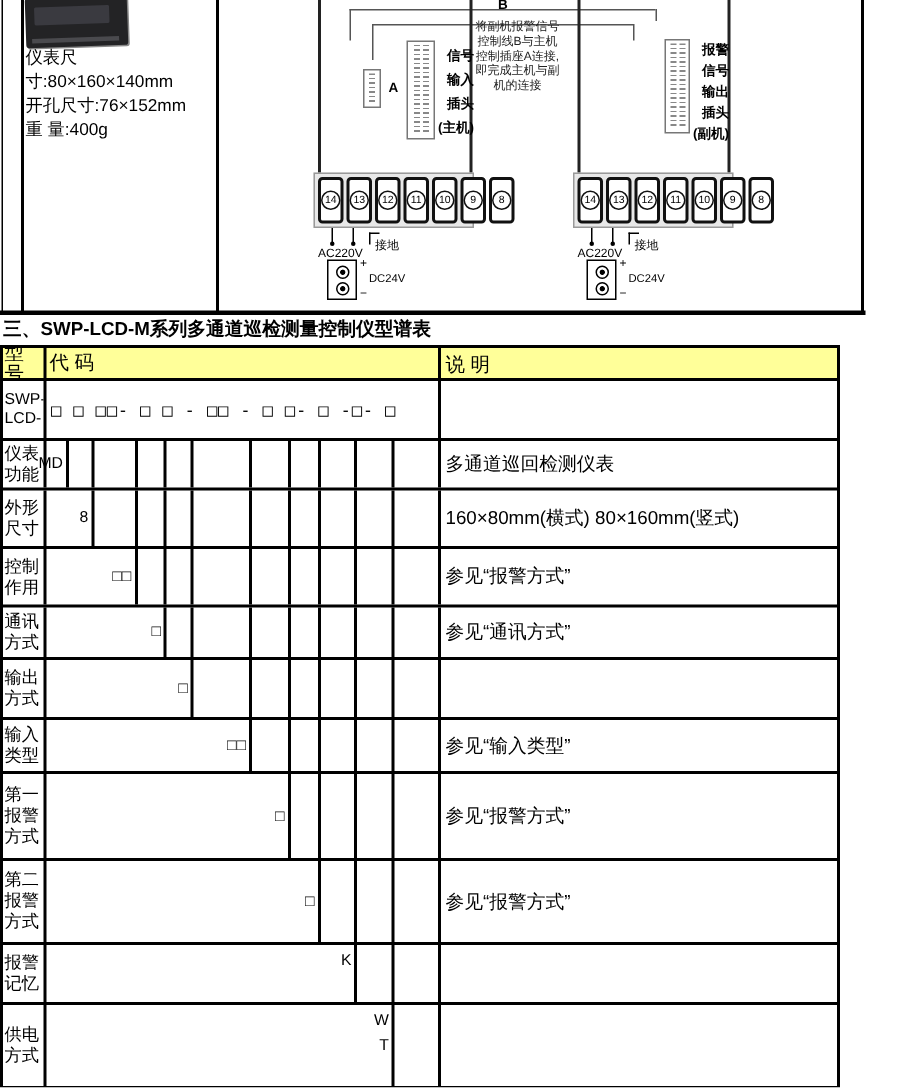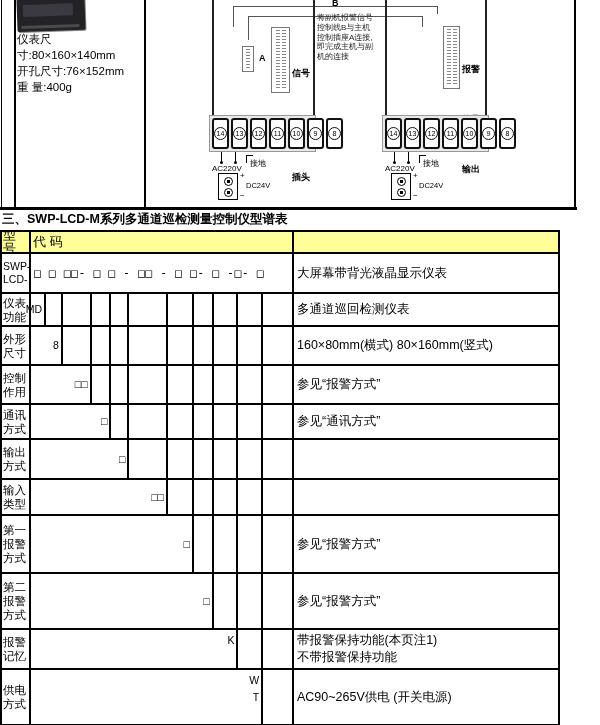--- a/index.html
+++ b/index.html
@@ -14,22 +14,22 @@
   .photo .screen{position:absolute;left:6px;top:6px;width:50px;height:12px;background:#3a3a40;border-radius:1px;}
   .photo .strip{position:absolute;left:4px;bottom:3px;width:58px;height:3px;background:#4a4a4e;}
   .spec-text{position:absolute;left:17px;top:31px;font-size:11.5px;line-height:16px;white-space:nowrap;}
   .unit-box{position:absolute;top:-4px;height:156px;box-sizing:border-box;
             border:2px solid #222;background:transparent;}
   .conn{position:absolute;box-sizing:border-box;border:1px solid #777;background:#fff;
         display:flex;justify-content:center;gap:2px;padding:2px 1px;}
   .dotcol{width:4px;background:repeating-linear-gradient(to bottom,#888 0 1px,rgba(0,0,0,0) 1px 3px);}
   .conn-a-label{position:absolute;font-size:9px;font-weight:bold;}
   .plug-label{position:absolute;font-size:9px;font-weight:bold;white-space:nowrap;}
-  .plug-label div{text-align:left;margin-top:36px;}
-  .note-block{position:absolute;font-size:8px;line-height:9.8px;color:#222;white-space:nowrap;}
+  .plug-label div{text-align:right;}
+  .note-block{position:absolute;font-size:8px;line-height:9.8px;color:#222;white-space:nowrap;text-align:center;}
   .wire{position:absolute;}
   .wire-label-b{position:absolute;font-size:9px;font-weight:bold;}
   .tstrip{position:absolute;top:115px;width:107px;height:37px;box-sizing:border-box;
           background:#e8e8e8;border:1px solid #999;display:flex;padding:1px;}
   .term{flex:1;margin:1px;border:2px solid #111;border-radius:3px;background:#fff;
         display:flex;align-items:center;justify-content:center;box-sizing:border-box;}
   .term .tc{width:11px;height:11px;border:1px solid #111;border-radius:50%;
             font-size:7px;line-height:11px;text-align:center;}
   .vstub{position:absolute;width:0;border-left:1px solid #000;}
   .stub-dot{position:absolute;width:3px;height:3px;background:#000;border-radius:50%;}
@@ -210,33 +210,31 @@
 
   <div class="section-title">三、SWP-LCD-M系列多通道巡检测量控制仪型谱表</div>
 
   <div class="type-table">
 
     <div class="trow hdr" style="height:22px;">
       <div class="c-label">型 号</div>
       <div class="c-code">
           <span style="align-self:center;">代 码</span>
         </div>
+      <div class="c-desc">说 明</div>
     </div>
 
     <div class="trow" style="height:40px;">
       <div class="c-label" style="font-size:10.5px;line-height:13px;">
         <div>SWP-</div>
         <div>LCD-</div>
       </div>
       <div class="c-code">
         <div class="codefull mono">□ □ □□- □ □ - □□ - □ □- □ -□- □</div>
       </div>
-      <div class="c-desc">
-        <div>大屏幕带背光液晶显示仪表</div>
-      </div>
     </div>
 
     <div class="trow" style="height:33px;">
       <div class="c-label">
         <div>仪表</div>
         <div>功能</div>
       </div>
       <div class="c-code">
         <div class="stair" style="width:15px;">
             <div class="codeline">MD</div>
@@ -351,20 +349,23 @@
       </div>
       <div class="c-code">
         <div class="stair" style="width:138px;">
             <div class="codeline">□□</div>
           </div>
         <div class="subcell" style="width:26px;"></div>
         <div class="subcell" style="width:20px;"></div>
         <div class="subcell" style="width:25px;"></div>
         <div class="subcell" style="width:25px;"></div>
         <div class="subcell" style="width:29px;"></div>
+      </div>
+      <div class="c-desc">
+        <div>参见“输入类型”</div>
       </div>
     </div>
 
     <div class="trow" style="height:58px;">
       <div class="c-label">
         <div>第一</div>
         <div>报警</div>
         <div>方式</div>
       </div>
       <div class="c-code">
@@ -405,39 +406,34 @@
         <div>报警</div>
         <div>记忆</div>
       </div>
       <div class="c-code">
         <div class="stair" style="width:209px;">
           <div class="codeline">K</div>
           <div class="codeline"></div>
         </div>
         <div class="subcell" style="width:25px;"></div>
         <div class="subcell" style="width:29px;"></div>
-      </div>
-      <div class="c-desc">
-        <div>带报警保持功能(本页注1)</div>
-        <div>不带报警保持功能</div>
       </div>
     </div>
 
     <div class="trow" style="height:54px;">
       <div class="c-label">
         <div>供电</div>
         <div>方式</div>
       </div>
       <div class="c-code">
         <div class="stair" style="width:234px;">
           <div class="codeline">W</div>
           <div class="codeline">T</div>
           <div class="codeline"></div>
         </div>
         <div class="subcell" style="width:29px;"></div>
       </div>
       <div class="c-desc">
-        <div>AC90~265V供电 (开关电源)</div>
       </div>
     </div>
 
   </div>
 </div>
 
 </body></html>

